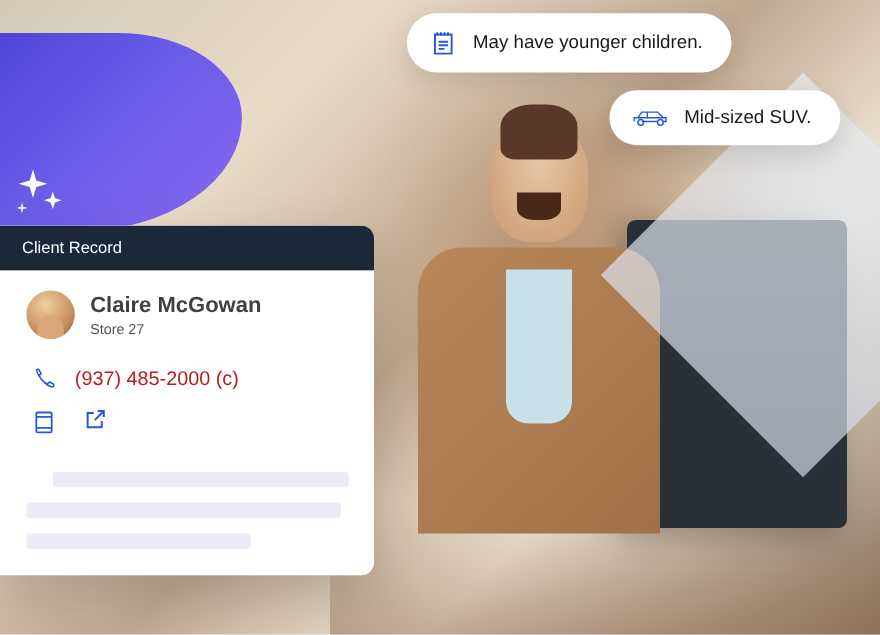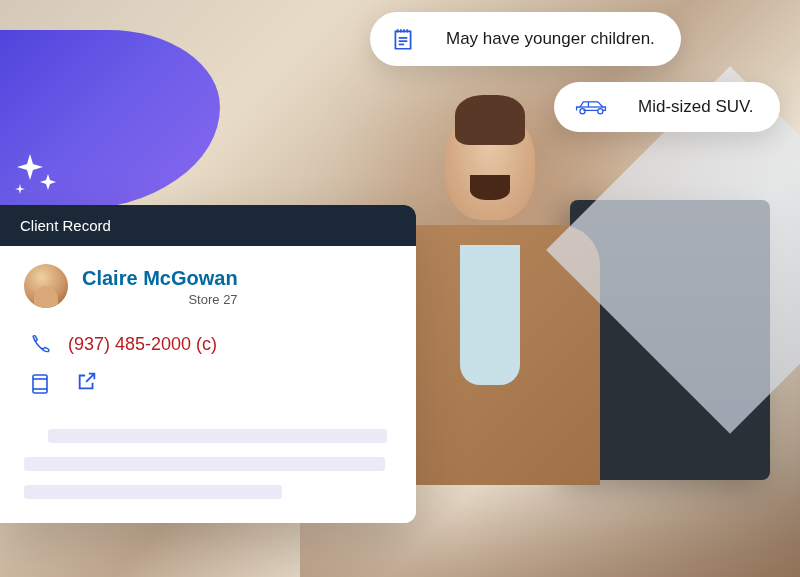--- a/index.html
+++ b/index.html
@@ -100,21 +100,21 @@
       width: 260px; height: 260px;
       background: linear-gradient(135deg, #e8ecf2, #d0d8e4);
       transform: rotate(45deg);
       z-index: 3;
       opacity: 0.7;
     }
     
     .card {
       position: absolute;
       top: 205px; left: 0;
-      width: 416px;
+      width: 340px;
       background: #fff;
       border-radius: 0 12px 12px 0;
       box-shadow: 0 20px 50px rgba(0,0,0,0.15);
       z-index: 10;
       overflow: hidden;
     }
     .card-header {
       background: #1a2838;
       color: #fff;
       padding: 12px 20px;
@@ -142,28 +142,27 @@
     .avatar::after {
       content: '';
       position: absolute;
       top: 22px; left: 10px; right: 10px; bottom: -5px;
       background: #d8a878;
       border-radius: 50% 50% 0 0;
     }
     .client-name {
       font-size: 20px;
       font-weight: 700;
-      color: #0369a1;
+      color: #404040;
       line-height: 1.2;
     }
     .client-store {
       font-size: 13px;
       color: #555;
       margin-top: 2px;
-      text-align: right;
     }
     .info-row {
       display: flex;
       align-items: center;
       gap: 16px;
       padding: 6px 4px;
       font-size: 18px;
       color: #b91c1c;
       margin-bottom: 2px;
     }
@@ -187,21 +186,21 @@
     .skel2 { width: 98%; }
     .skel3 { width: 70%; }
     
     .bubble {
       position: absolute;
       background: #fff;
       border-radius: 999px;
       padding: 14px 26px 14px 20px;
       display: flex;
       align-items: center;
-      gap: 30px;
+      gap: 14px;
       box-shadow: 0 8px 24px rgba(0,0,0,0.12);
       z-index: 12;
       font-size: 17px;
       color: #1a1a1a;
     }
     .bubble1 { top: 12px; left: 370px; }
     .bubble2 { top: 82px; left: 554px; }
     .bubble-icon { color: #2458e0; display: flex; }
   </style>
 </head>

